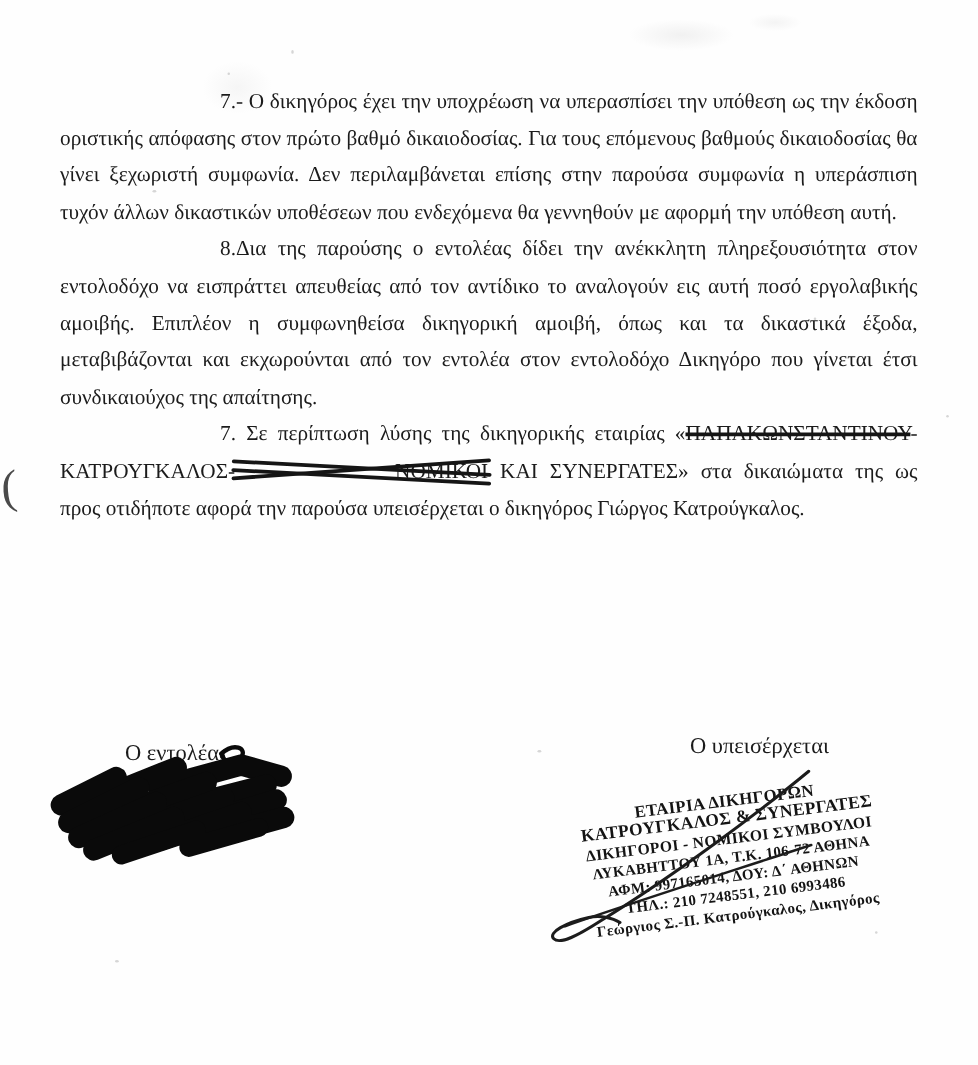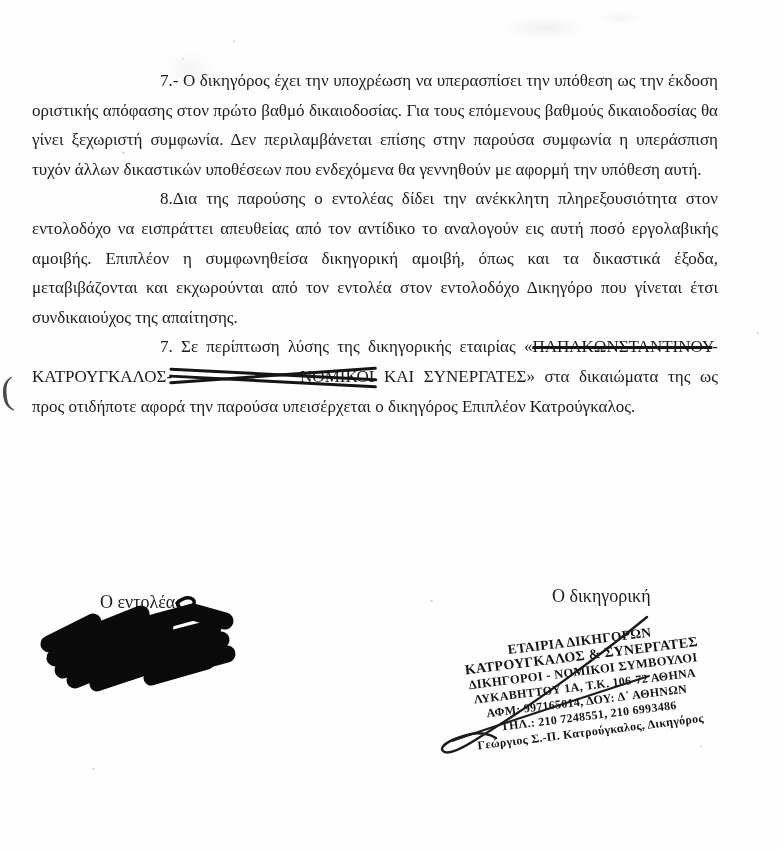--- a/index.html
+++ b/index.html
@@ -8,21 +8,21 @@
     background:#fefefe;
     font-family:"Liberation Serif","DejaVu Serif",serif;
   }
   .page{position:absolute;inset:0;background:
     radial-gradient(ellipse 60px 18px at 545px 28px, rgba(160,160,160,.14), transparent 70%),
     radial-gradient(ellipse 40px 30px at 190px 70px, rgba(170,170,170,.10), transparent 70%),
     radial-gradient(ellipse 30px 10px at 620px 18px, rgba(170,170,170,.12), transparent 70%),
     #fefefe;}
   .speck{position:absolute;background:#b5b5b5;border-radius:50%;opacity:.55;}
   .body-text{
-    position:absolute;left:32px;top:66px;width:686px;
+    position:absolute;left:48px;top:66px;width:686px;
     font-size:17px;line-height:29.6px;color:#1b1b1b;
     text-align:justify;
   }
   .body-text p{margin:0;text-indent:128px;}
   .struck{text-decoration:line-through;text-decoration-thickness:2.5px;text-decoration-color:#151515;}
   .scribbled{position:relative;display:inline-block;}
   .scribbled::before,.scribbled::after{
     content:"";position:absolute;left:-3px;right:-3px;height:2.6px;background:#151515;border-radius:2px;
   }
   .scribbled::before{top:40%;transform:rotate(-4deg);}
@@ -59,25 +59,25 @@
   <div class="speck" style="left:757px;top:332px;width:2px;height:2px"></div>
   <div class="speck" style="left:92px;top:768px;width:3px;height:2px"></div>
   <div class="speck" style="left:430px;top:600px;width:3px;height:2px"></div>
   <div class="speck" style="left:700px;top:745px;width:2px;height:2px"></div>
 
   <div class="margin-mark">(</div>
 
   <div class="body-text">
     <p>7.- Ο δικηγόρος έχει την υποχρέωση να υπερασπίσει την υπόθεση ως την έκδοση οριστικής απόφασης στον πρώτο βαθμό δικαιοδοσίας. Για τους επόμενους βαθμούς δικαιοδοσίας θα γίνει ξεχωριστή συμφωνία. Δεν περιλαμβάνεται επίσης στην παρούσα συμφωνία η υπεράσπιση τυχόν άλλων δικαστικών υποθέσεων που ενδεχόμενα θα γεννηθούν με αφορμή την υπόθεση αυτή.</p>
     <p>8.Δια της παρούσης ο εντολέας δίδει την ανέκκλητη πληρεξουσιότητα στον εντολοδόχο να εισπράττει απευθείας από τον αντίδικο το αναλογούν εις αυτή ποσό εργολαβικής αμοιβής. Επιπλέον η συμφωνηθείσα δικηγορική αμοιβή, όπως και τα δικαστικά έξοδα, μεταβιβάζονται και εκχωρούνται από τον εντολέα στον εντολοδόχο Δικηγόρο που γίνεται έτσι συνδικαιούχος της απαίτησης.</p>
-    <p><span>7. Σε περίπτωση λύσης της δικηγορικής εταιρίας «</span><span class="struck">ΠΑΠΑΚΩΝΣΤΑΝΤΙΝΟΥ</span><span>-</span><span>ΚΑΤΡΟΥΓΚΑΛΟΣ-</span><span class="scribbled">ΝΟΜΙΚΟΙ</span><span> ΚΑΙ ΣΥΝΕΡΓΑΤΕΣ» στα δικαιώματα της ως προς οτιδήποτε αφορά την παρούσα υπεισέρχεται ο δικηγόρος Επιπλέον Κατρούγκαλος.</span></p>
+    <p><span>7. Σε περίπτωση λύσης της δικηγορικής εταιρίας «</span><span class="struck">ΠΑΠΑΚΩΝΣΤΑΝΤΙΝΟΥ</span><span>-</span><span>ΚΑΤΡΟΥΓΚΑΛΟΣ-</span><span class="scribbled">ΝΟΜΙΚΟΙ</span><span> ΚΑΙ ΣΥΝΕΡΓΑΤΕΣ» στα δικαιώματα της ως προς οτιδήποτε αφορά την παρούσα υπεισέρχεται ο δικηγόρος Γιώργος Κατρούγκαλος.</span></p>
   </div>
 
   <div class="sig-label left">Ο εντολέας</div>
-  <div class="sig-label right">Ο δικηγορική</div>
+  <div class="sig-label right">Ο υπεισέρχεται</div>
 
   <div class="stamp">
     <div class="st1">ΕΤΑΙΡΙΑ ΔΙΚΗΓΟΡΩΝ</div>
     <div class="st2">ΚΑΤΡΟΥΓΚΑΛΟΣ &amp; ΣΥΝΕΡΓΑΤΕΣ</div>
     <div class="st3">ΔΙΚΗΓΟΡΟΙ - ΝΟΜΙΚΟΙ ΣΥΜΒΟΥΛΟΙ</div>
     <div class="st4">ΛΥΚΑΒΗΤΤΟΥ 1Α, Τ.Κ. 106-72 ΑΘΗΝΑ</div>
     <div class="st5">ΑΦΜ: 997165014, ΔΟΥ: Δ΄ ΑΘΗΝΩΝ</div>
     <div class="st6">ΤΗΛ.: 210 7248551, 210 6993486</div>
     <div class="st7">Γεώργιος Σ.-Π. Κατρούγκαλος, Δικηγόρος</div>
   </div>

